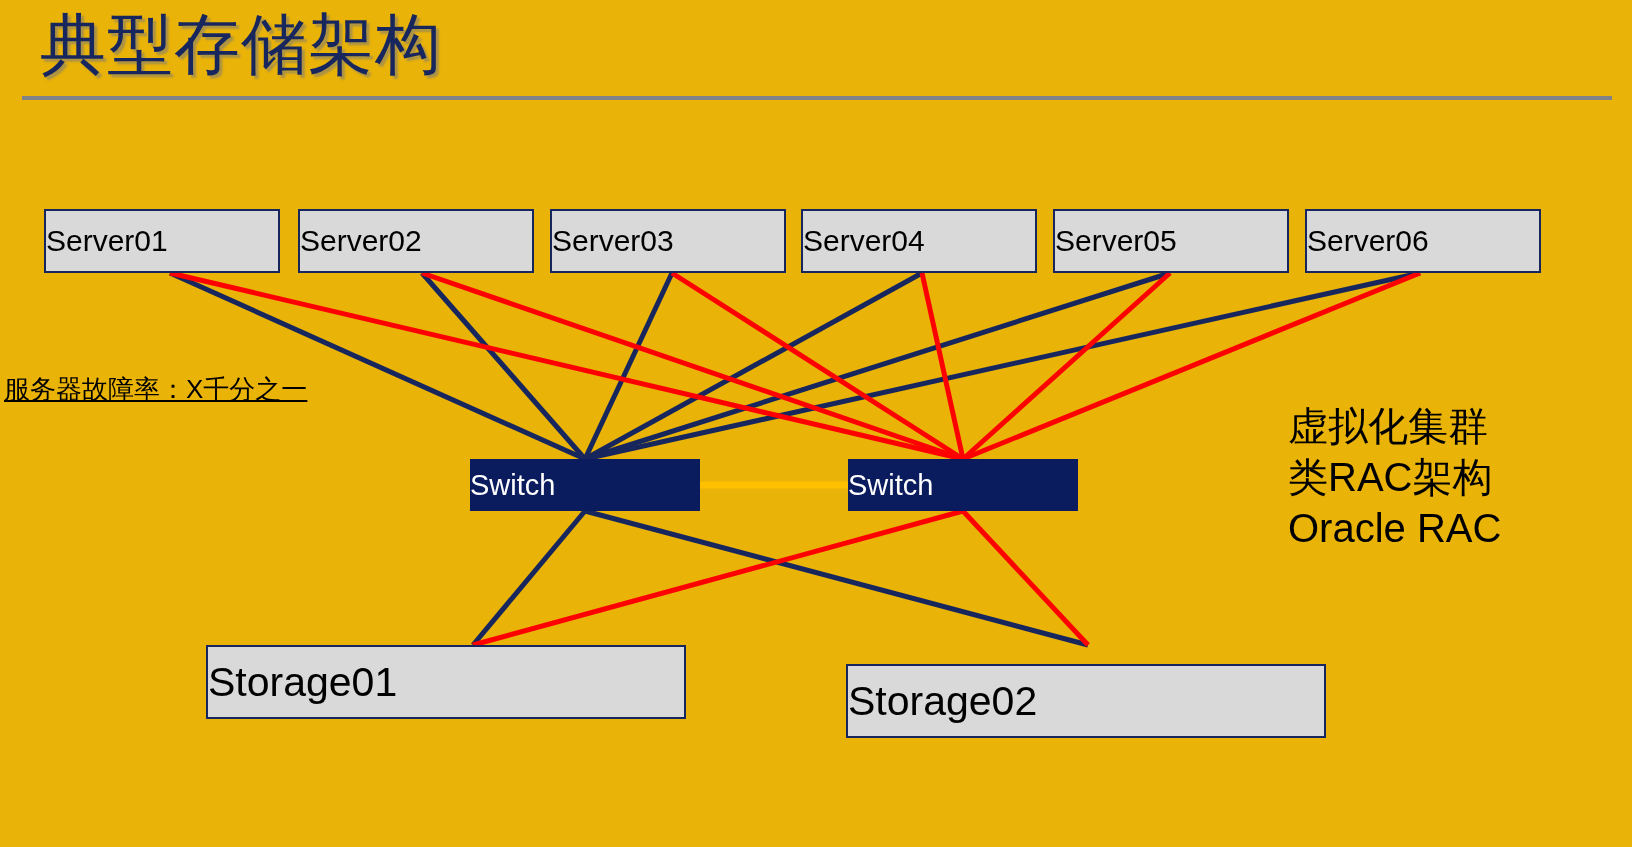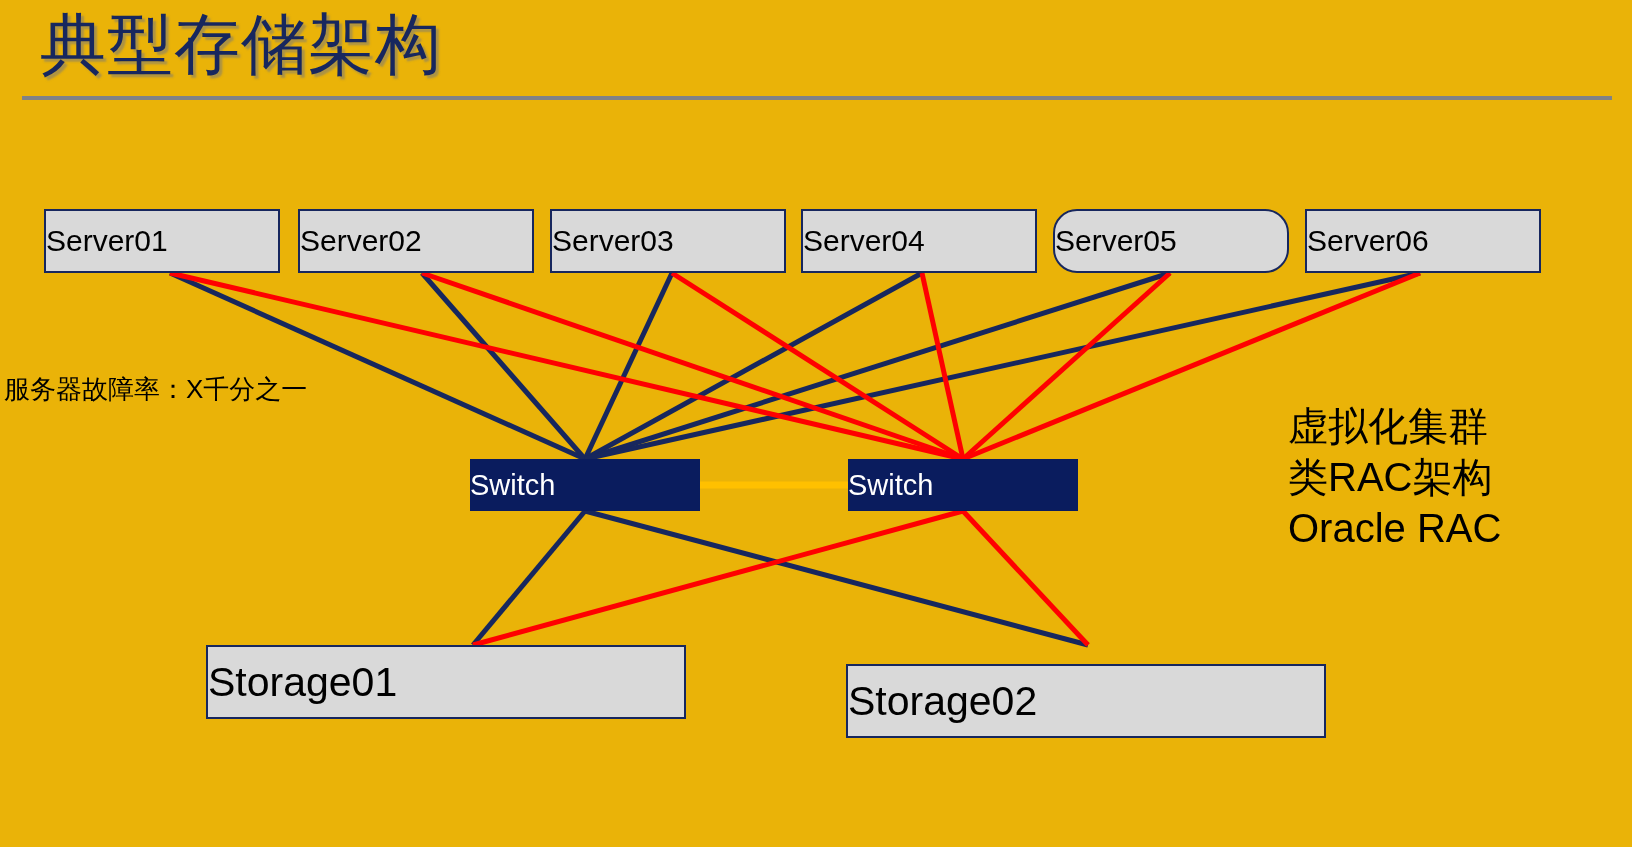--- a/index.html
+++ b/index.html
@@ -78,20 +78,21 @@
     font-size: 41px;
     height: 74px;
   }
 
   
   .note {
     position: absolute;
     color: #000000;
     font-size: 26px;
     white-space: nowrap;
+    text-decoration: underline;
   }
   .side-note {
     position: absolute;
     color: #000000;
     font-size: 40px;
     line-height: 51px;
     white-space: nowrap;
     text-align: left;
   }
 </style>
@@ -129,21 +130,21 @@
       </div>
       <div class="node server-box" style="left: 298px; top: 209px; width: 236px;">
         <span>Server02</span>
       </div>
       <div class="node server-box" style="left: 550px; top: 209px; width: 236px;">
         <span>Server03</span>
       </div>
       <div class="node server-box" style="left: 801px; top: 209px; width: 236px;">
         <span>Server04</span>
       </div>
-      <div class="node server-box" style="left: 1053px; top: 209px; width: 236px; border-radius: 24px;">
+      <div class="node server-box" style="left: 1053px; top: 209px; width: 236px;">
         <span>Server05</span>
       </div>
       <div class="node server-box" style="left: 1305px; top: 209px; width: 236px;">
         <span>Server06</span>
       </div>
       <div class="node switch-box" style="left: 470px; top: 459px; width: 230px;">
         <span>Switch</span>
       </div>
       <div class="node switch-box" style="left: 848px; top: 459px; width: 230px;">
         <span>Switch</span>

